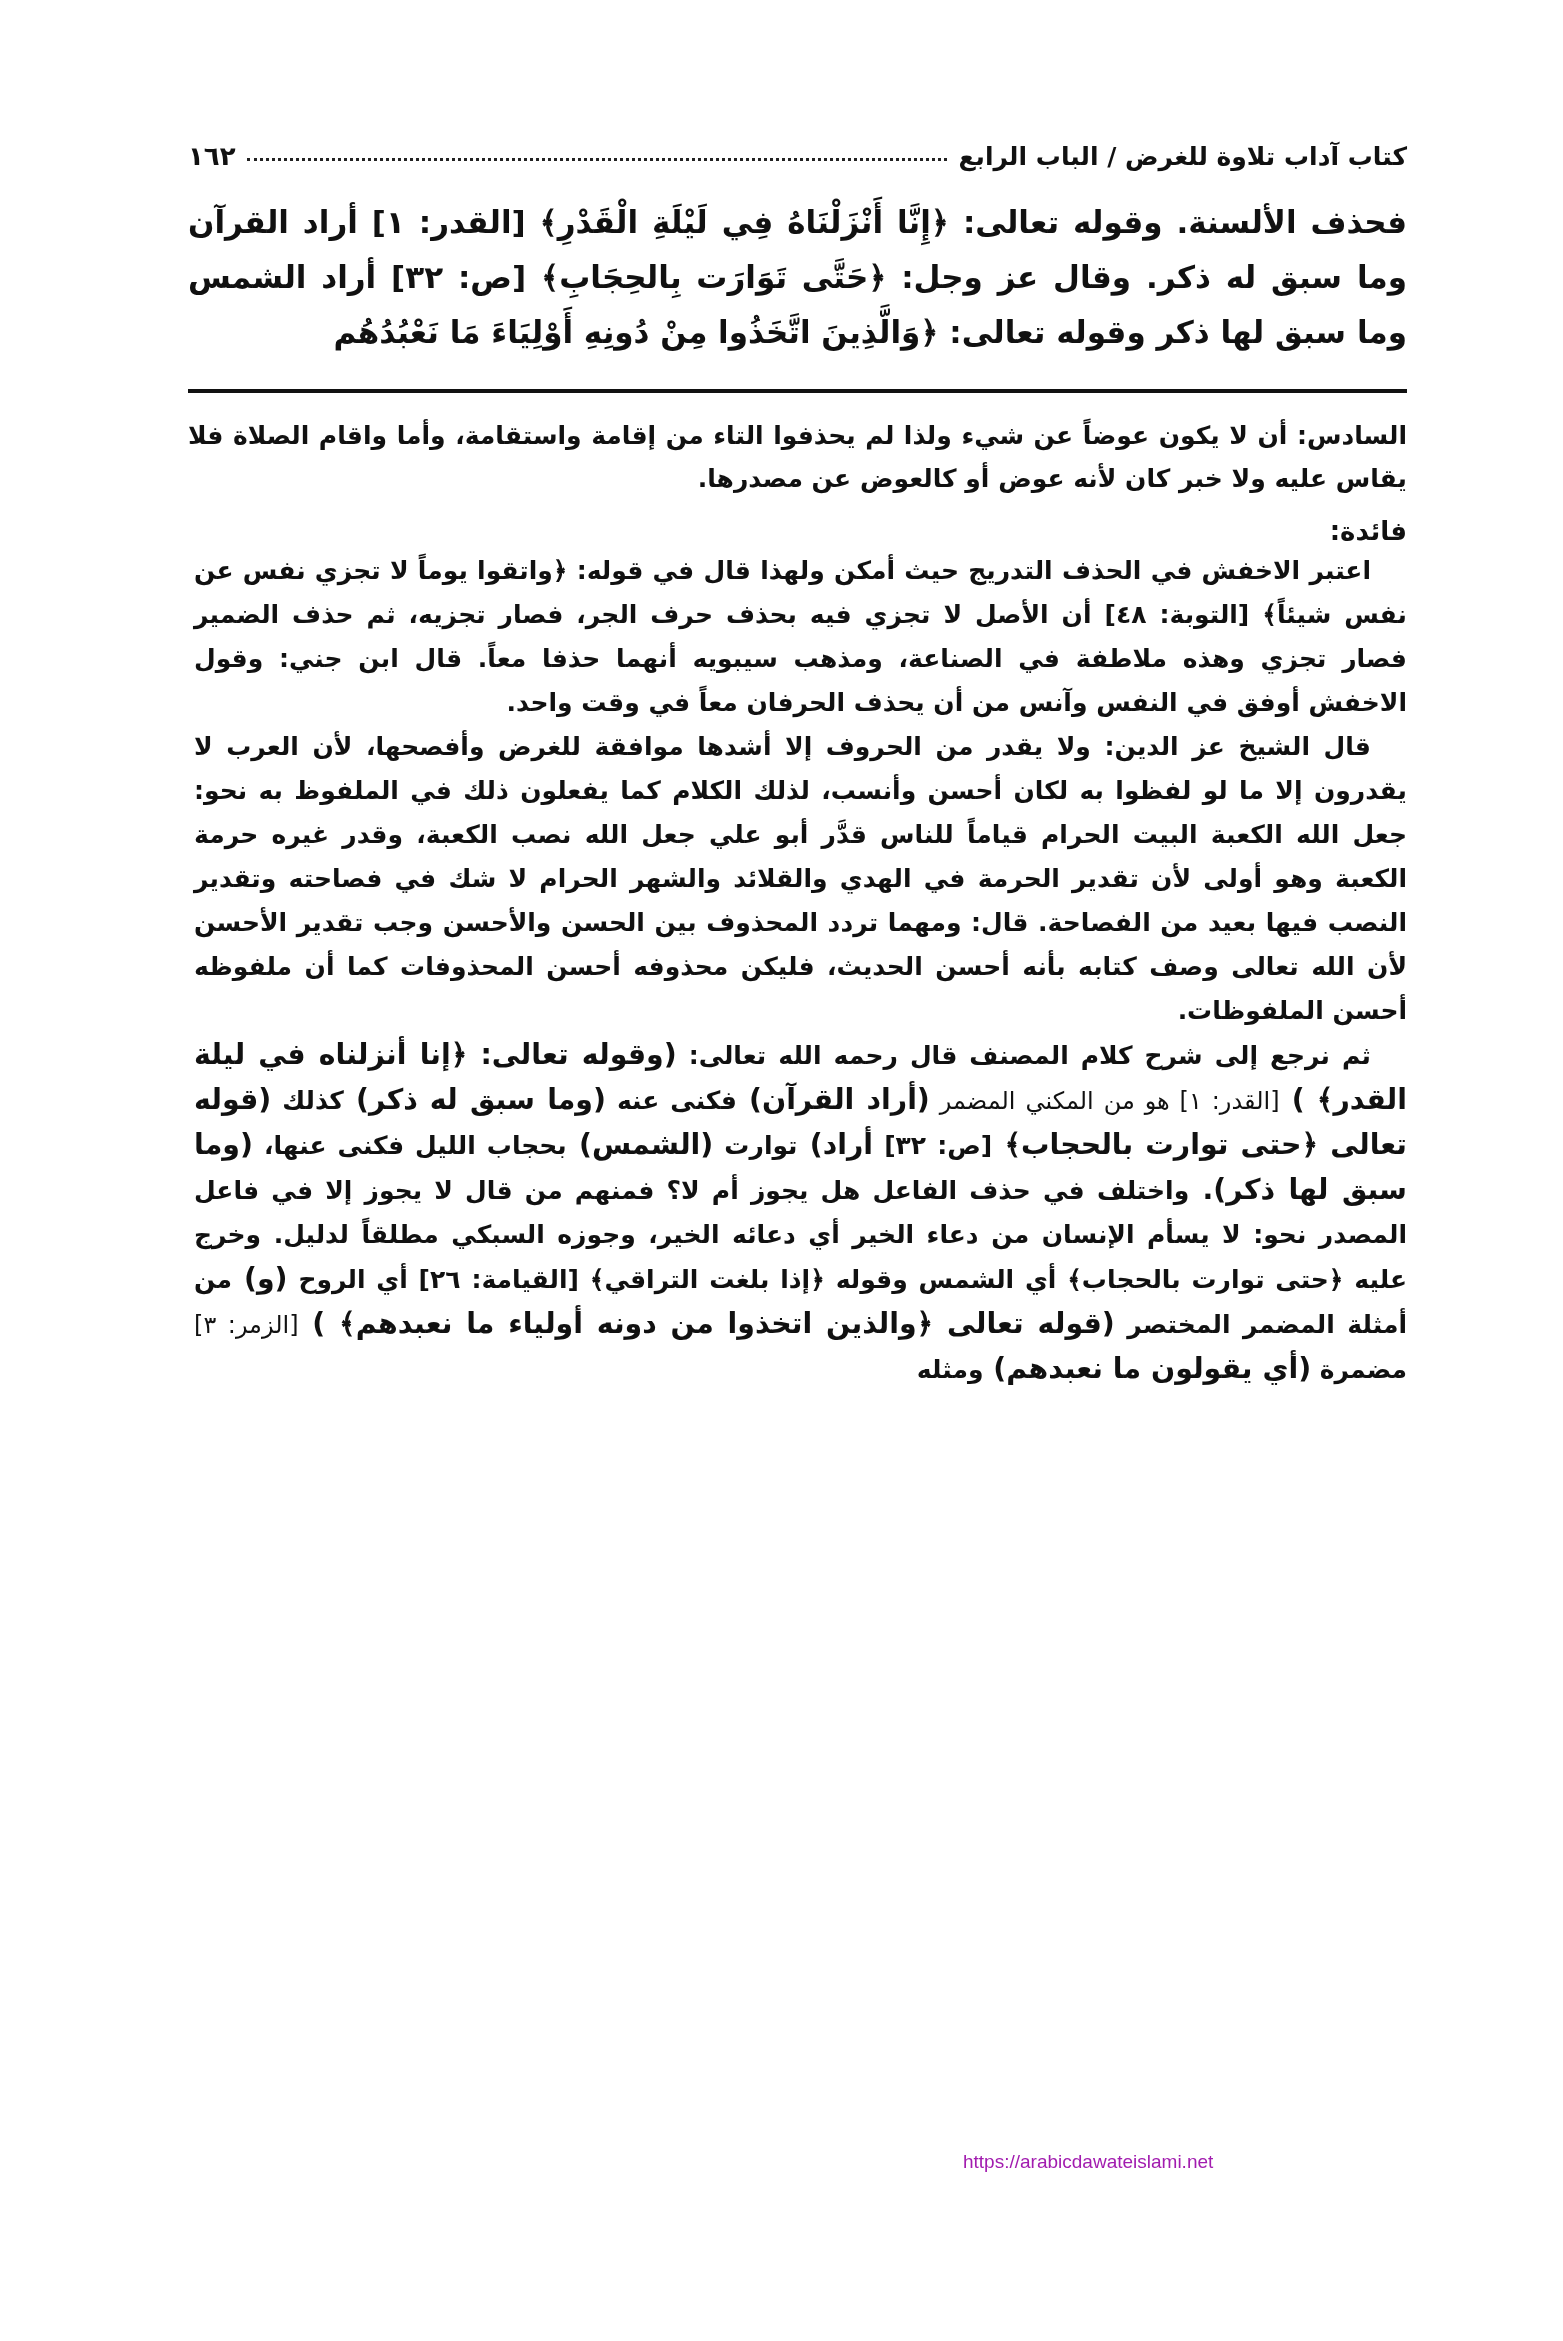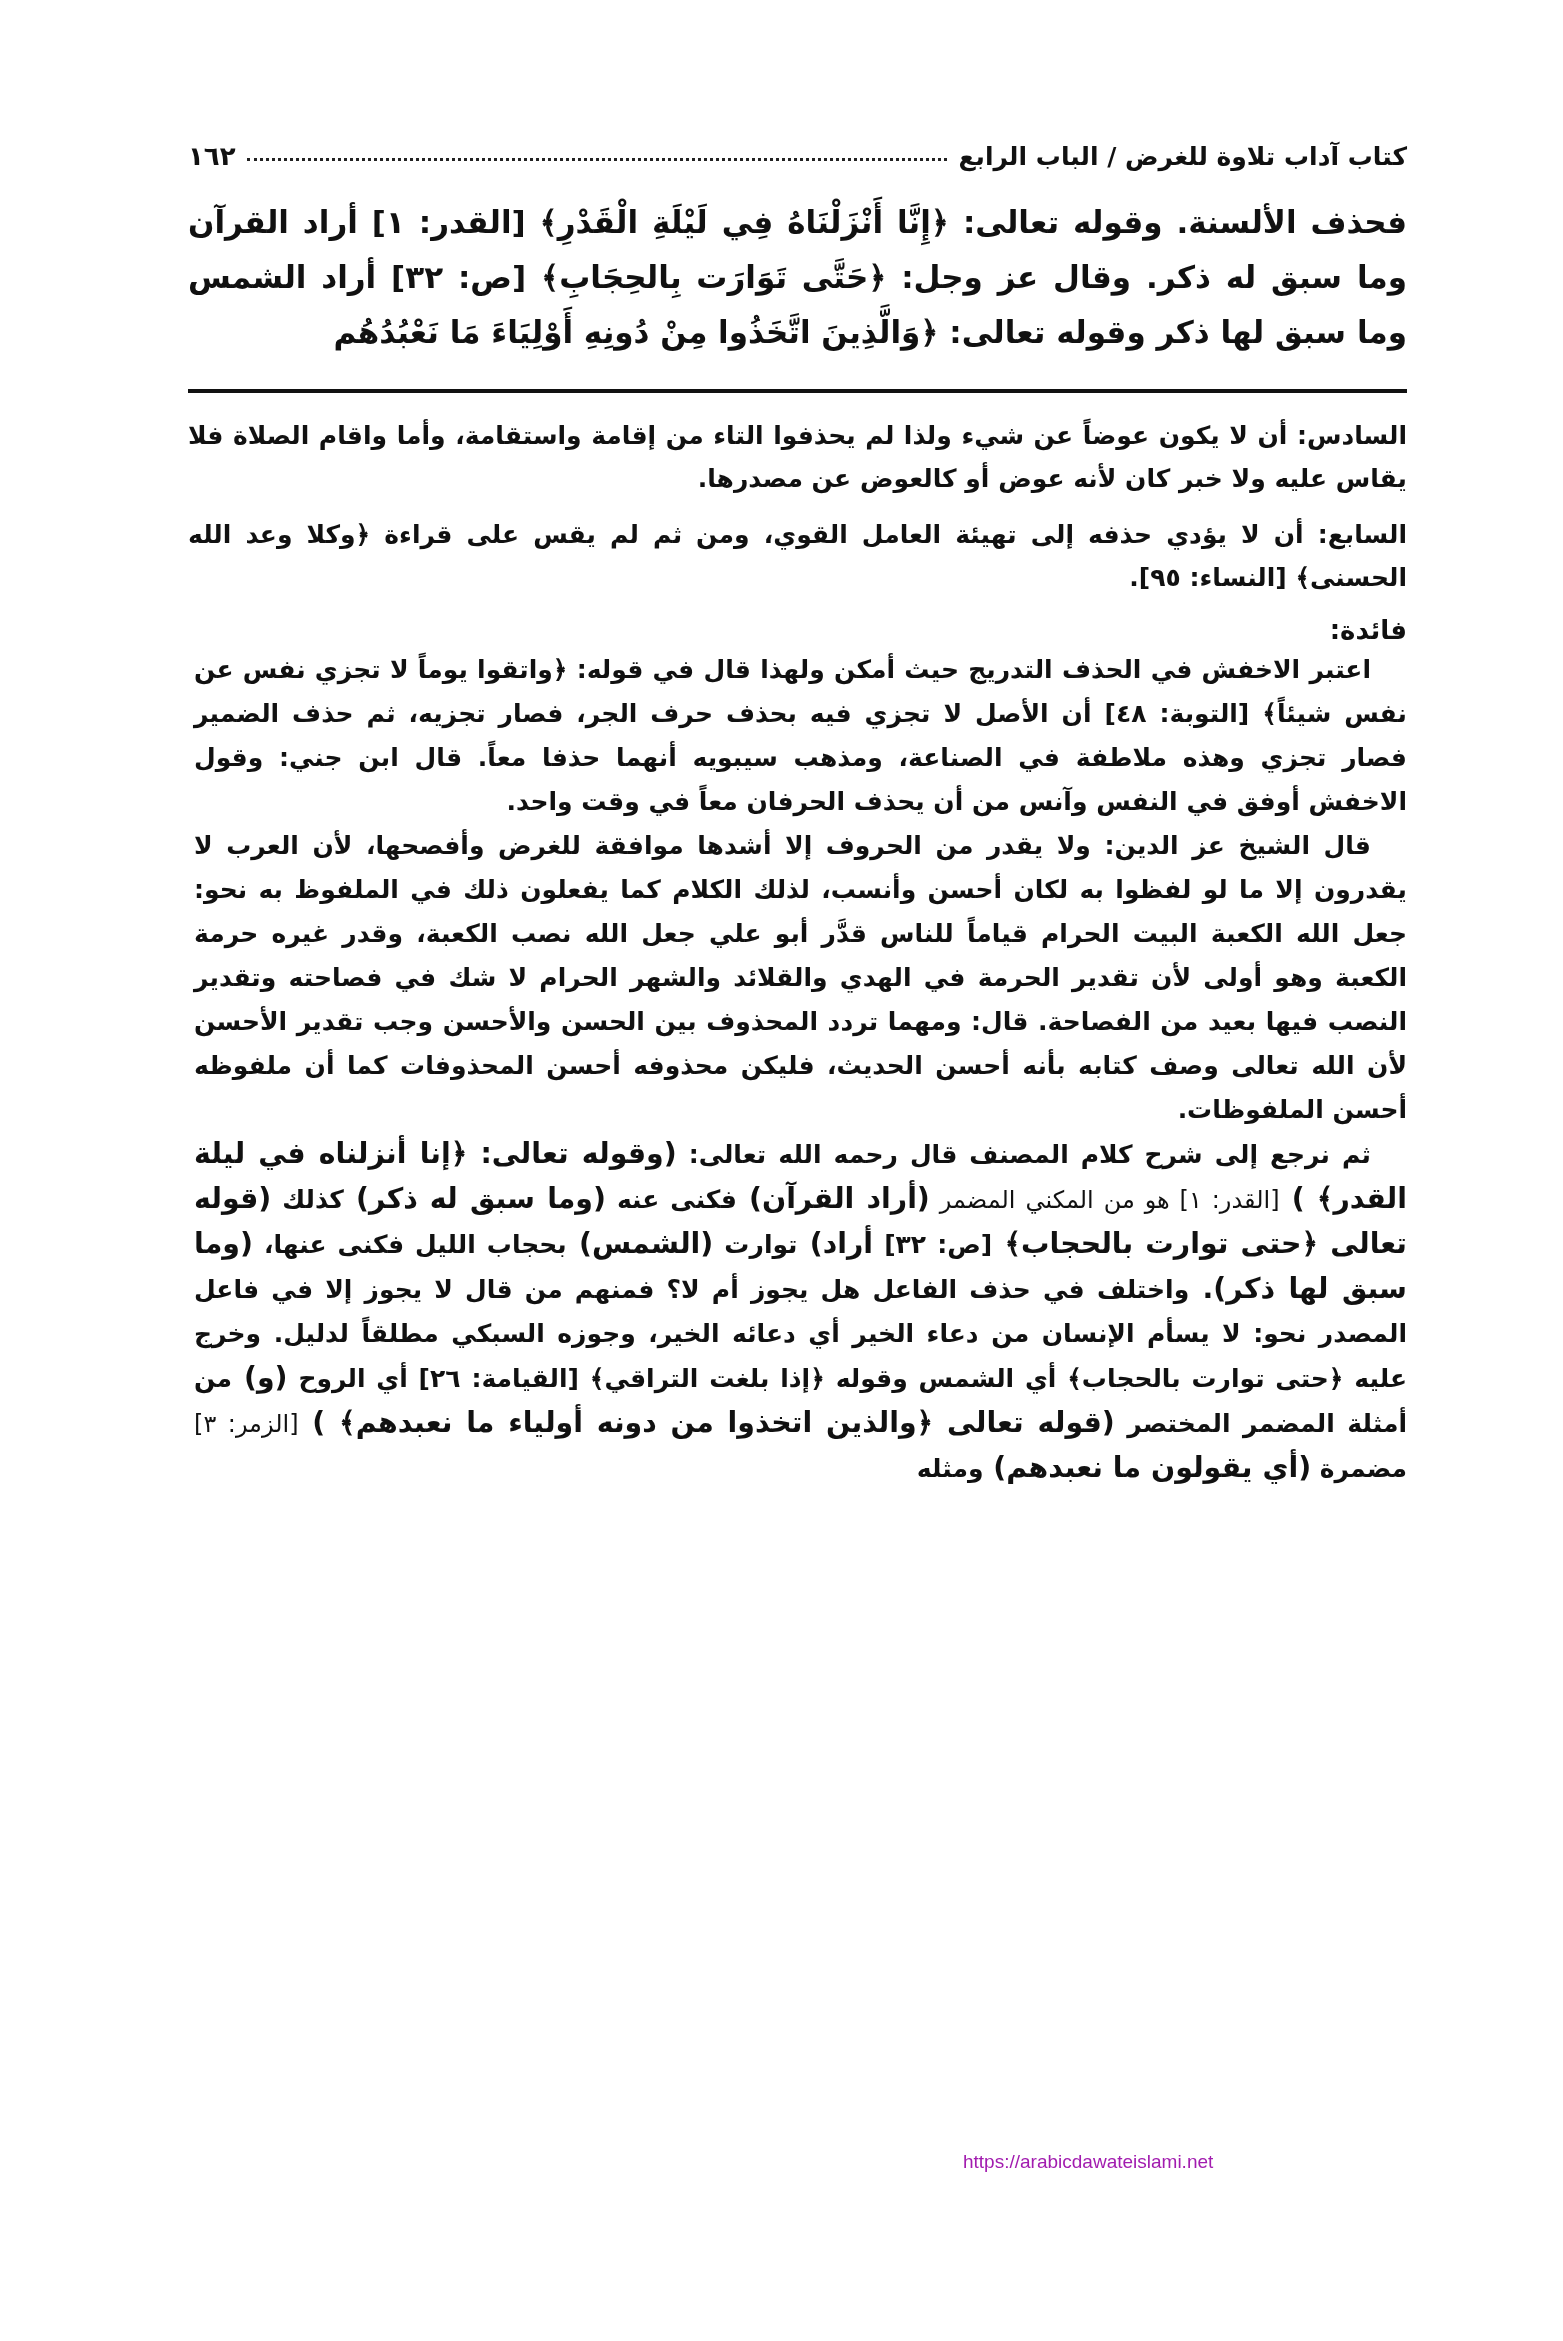--- a/index.html
+++ b/index.html
@@ -54,23 +54,20 @@
     <span class="pagenum">١٦٢</span>
   </div>
 
   <div class="main-text">فحذف الألسنة. وقوله تعالى: ﴿إِنَّا أَنْزَلْنَاهُ فِي لَيْلَةِ الْقَدْرِ﴾ [القدر: ١] أراد القرآن وما سبق له ذكر. وقال عز وجل: ﴿حَتَّى تَوَارَت بِالحِجَابِ﴾ [ص: ٣٢] أراد الشمس وما سبق لها ذكر وقوله تعالى: ﴿وَالَّذِينَ اتَّخَذُوا مِنْ دُونِهِ أَوْلِيَاءَ مَا نَعْبُدُهُم</div>
 
   <div class="separator"></div>
 
   <div class="note">
     <span class="label">السادس:</span><span> أن لا يكون عوضاً عن شيء ولذا لم يحذفوا التاء من إقامة واستقامة، وأما واقام الصلاة فلا يقاس عليه ولا خبر كان لأنه عوض أو كالعوض عن مصدرها.</span>
   </div>
-  <div class="note">
-    <span class="label">السابع:</span><span> أن لا يؤدي حذفه إلى تهيئة العامل القوي، ومن ثم لم يقس على قراءة ﴿وكلا وعد الله الحسنى﴾ [النساء: ٩٥].</span>
-  </div>
 
   <div class="section-head">فائدة:</div>
   <div class="para indent">اعتبر الاخفش في الحذف التدريج حيث أمكن ولهذا قال في قوله: ﴿واتقوا يوماً لا تجزي نفس عن نفس شيئاً﴾ [التوبة: ٤٨] أن الأصل لا تجزي فيه بحذف حرف الجر، فصار تجزيه، ثم حذف الضمير فصار تجزي وهذه ملاطفة في الصناعة، ومذهب سيبويه أنهما حذفا معاً. قال ابن جني: وقول الاخفش أوفق في النفس وآنس من أن يحذف الحرفان معاً في وقت واحد.</div>
 
   <div class="para indent">قال الشيخ عز الدين: ولا يقدر من الحروف إلا أشدها موافقة للغرض وأفصحها، لأن العرب لا يقدرون إلا ما لو لفظوا به لكان أحسن وأنسب، لذلك الكلام كما يفعلون ذلك في الملفوظ به نحو: جعل الله الكعبة البيت الحرام قياماً للناس قدَّر أبو علي جعل الله نصب الكعبة، وقدر غيره حرمة الكعبة وهو أولى لأن تقدير الحرمة في الهدي والقلائد والشهر الحرام لا شك في فصاحته وتقدير النصب فيها بعيد من الفصاحة. قال: ومهما تردد المحذوف بين الحسن والأحسن وجب تقدير الأحسن لأن الله تعالى وصف كتابه بأنه أحسن الحديث، فليكن محذوفه أحسن المحذوفات كما أن ملفوظه أحسن الملفوظات.</div>
 
   <div class="para indent" id="sharh"><span class="">ثم نرجع إلى شرح كلام المصنف قال رحمه الله تعالى: </span><span class="em">(وقوله تعالى: ﴿إنا أنزلناه في ليلة القدر﴾ ) </span><span class="small">[القدر: ١] هو من المكني المضمر </span><span class="em">(أراد القرآن) </span><span class="">فكنى عنه </span><span class="em">(وما سبق له ذكر) </span><span class="">كذلك </span><span class="em">(قوله تعالى ﴿حتى توارت بالحجاب﴾ </span><span class="">[ص: ٣٢] </span><span class="em">أراد) </span><span class="">توارت </span><span class="em">(الشمس) </span><span class="">بحجاب الليل فكنى عنها، </span><span class="em">(وما سبق لها ذكر). </span><span class="">واختلف في حذف الفاعل هل يجوز أم لا؟ فمنهم من قال لا يجوز إلا في فاعل المصدر نحو: لا يسأم الإنسان من دعاء الخير أي دعائه الخير، وجوزه السبكي مطلقاً لدليل. وخرج عليه ﴿حتى توارت بالحجاب﴾ أي الشمس وقوله ﴿إذا بلغت التراقي﴾ [القيامة: ٢٦] أي الروح </span><span class="em">(و) </span><span class="">من أمثلة المضمر المختصر </span><span class="em">(قوله تعالى ﴿والذين اتخذوا من دونه أولياء ما نعبدهم﴾ ) </span><span class="small">[الزمر: ٣] </span><span class="">مضمرة </span><span class="em">(أي يقولون ما نعبدهم) </span><span class="">ومثله</span></div>
 </div>
 
 <div class="watermark">https://arabicdawateislami.net</div>

